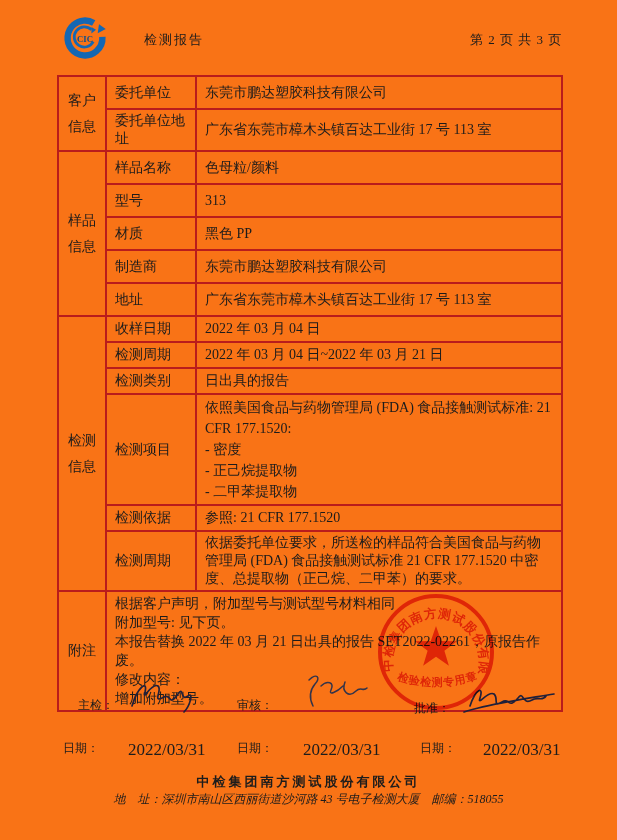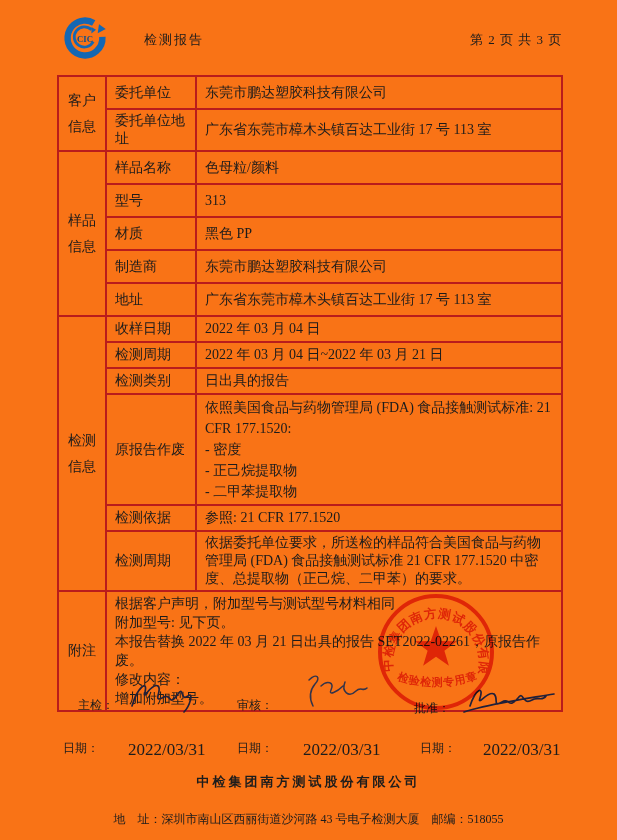--- a/index.html
+++ b/index.html
@@ -28,21 +28,21 @@
   
   .sig-label { position:absolute; font-size:12px; font-weight:normal; }
   .sig-svg { position:absolute; }
   .date-val { position:absolute; font-size:17px; }
   
   .stamp { position:absolute; left:376px; top:592px; width:120px; height:120px;
     opacity:.88; mix-blend-mode:multiply; pointer-events:none; }
   
   .footer { position:absolute; left:0; top:773px; width:617px; text-align:center; }
   .f-company { font-size:13px; font-weight:bold; letter-spacing:3px; }
-  .f-line { font-size:12px; margin-top:20px; }
+  .f-line { font-size:12px; margin-top:0;font-style:italic; }
   .f-link { color:#0000cc; text-decoration:underline; }
 </style>
 </head>
 <body>
 
 <div class="page">
 
   <svg class="logo" viewBox="0 0 48 48">
     <circle cx="24" cy="24" r="19" fill="none" stroke="#1467b3" stroke-width="7" stroke-dasharray="100 22" stroke-dashoffset="-12" transform="rotate(-40 24 24)"></circle>
     <polygon points="37,7 45,11 37,17" fill="#1467b3" transform="rotate(8 24 24)"></polygon>
@@ -98,21 +98,21 @@
     </tr>
     <tr class="h26">
       <td class="lbl">检测周期</td>
       <td class="val">2022 年 03 月 04 日~2022 年 03 月 21 日</td>
     </tr>
     <tr class="h26">
       <td class="lbl">检测类别</td>
       <td class="val">日出具的报告</td>
     </tr>
     <tr class="h95">
-      <td class="lbl">原报告作废</td>
+      <td class="lbl">检测项目</td>
       <td class="val prewrap">依照美国食品与药物管理局 (FDA) 食品接触测试标准: 21 CFR 177.1520:
 - 密度
 - 正己烷提取物
 - 二甲苯提取物</td>
     </tr>
     <tr class="h26">
       <td class="lbl">检测依据</td>
       <td class="val">参照: 21 CFR 177.1520</td>
     </tr>
     <tr class="h52">

